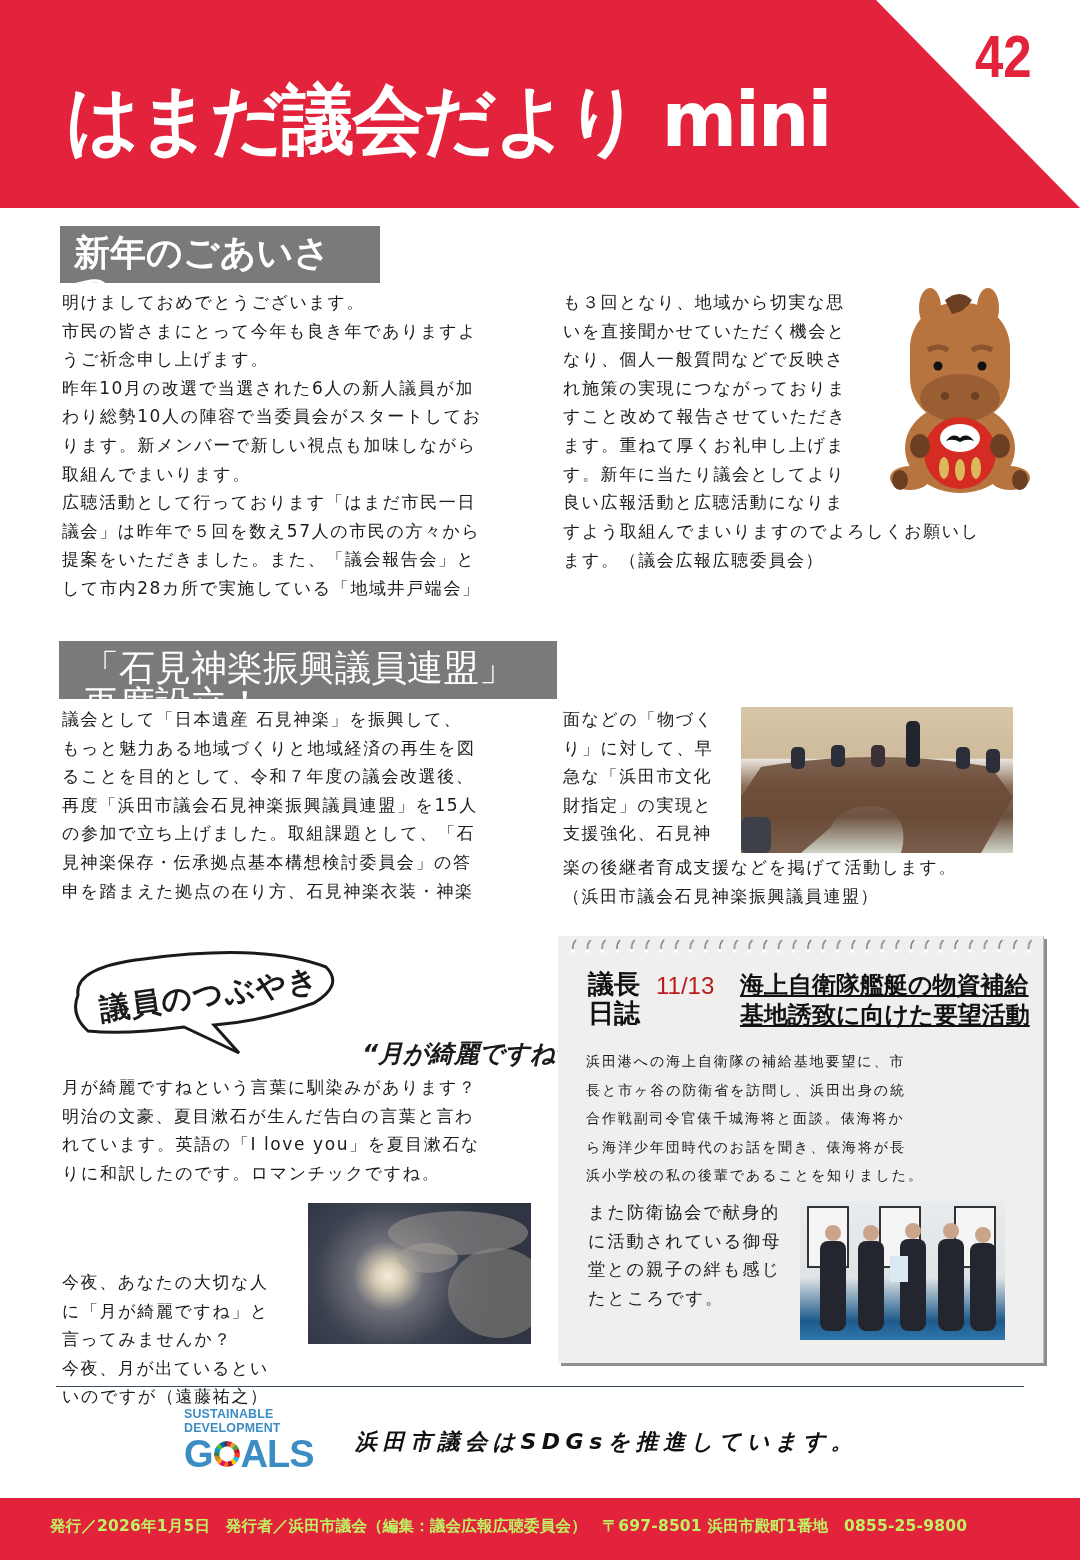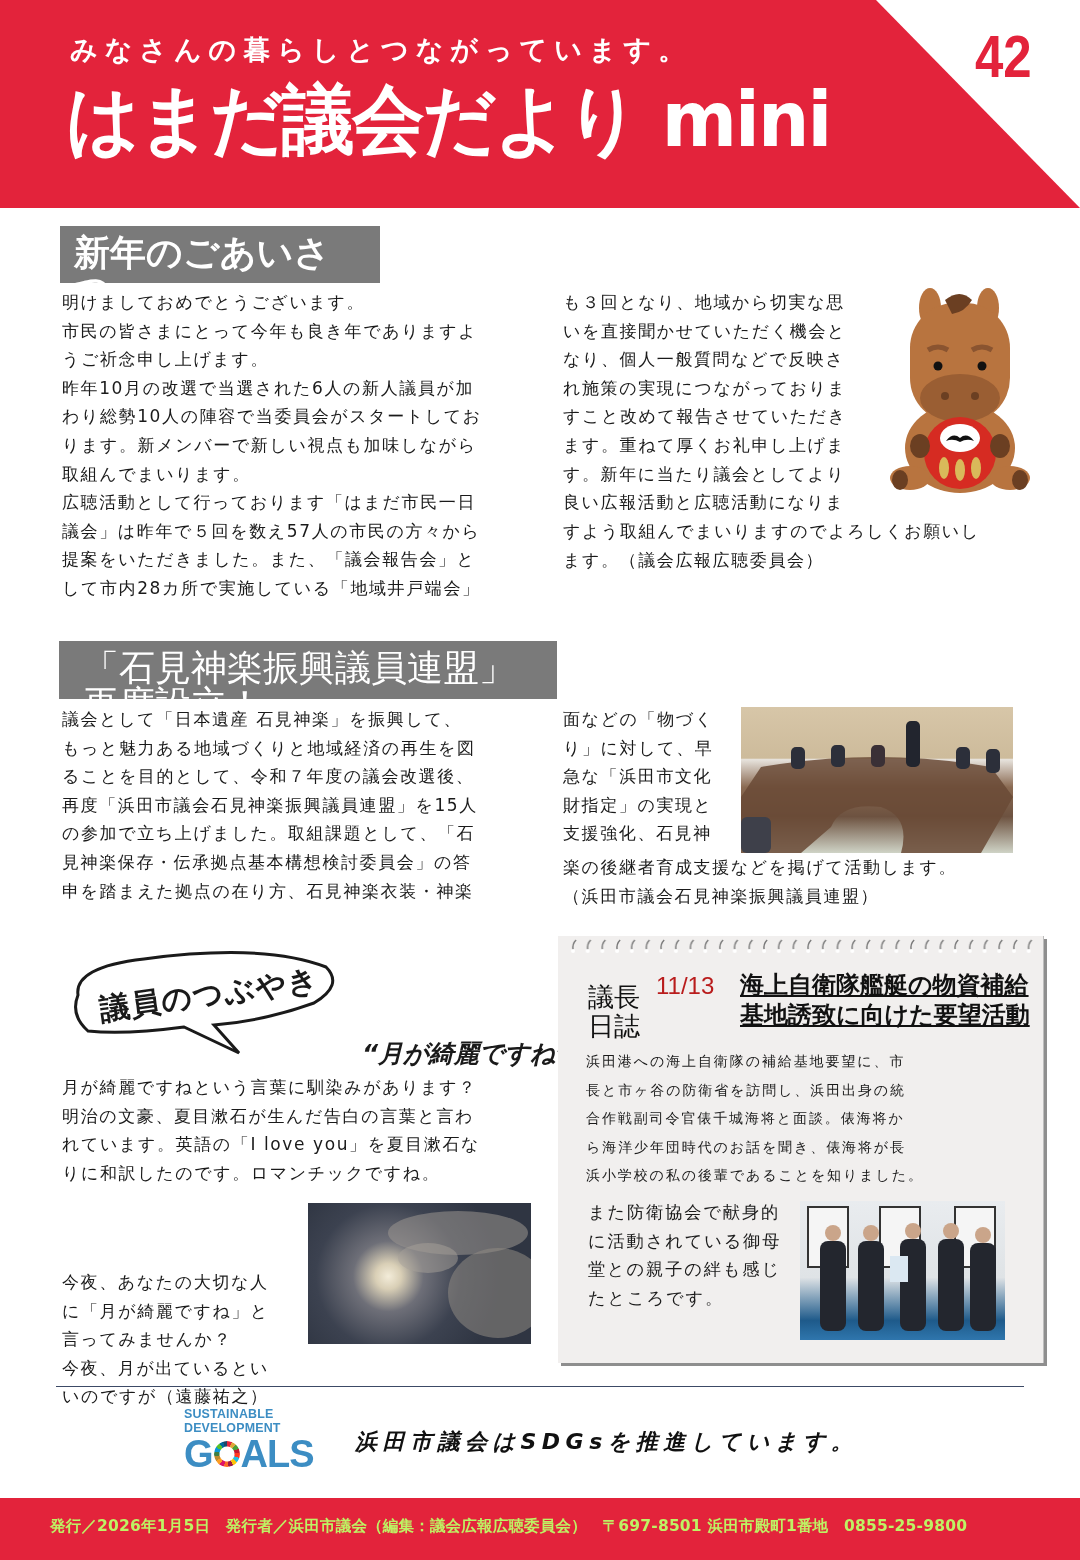--- a/index.html
+++ b/index.html
@@ -33,21 +33,21 @@
   .moon { left: 308px; top: 1203px; width: 223px; height: 141px; background: radial-gradient(circle at 36% 52%, #f3ecd9 0%, #d9cfb6 8%, #6e6f78 22%, #3c4250 45%, #2f3542 70%); }
 
   
   .bubble { position: absolute; left: 64px; top: 945px; width: 280px; height: 115px; }
   .bubble-text { position: absolute; left: 100px; top: 990px; font-size: 30px; font-weight: bold; transform: rotate(-8deg); transform-origin: left; color: #1a1a1a; letter-spacing: 1px; }
   .quote { position: absolute; left: 322px; top: 1037px; font-size: 25px; font-weight: bold; font-style: italic; color: #1a1a1a; margin-left: 40px; }
 
   
   .diary { position: absolute; left: 558px; top: 936px; width: 486px; height: 427px; background: #f1efee; box-shadow: 3px 3px 0 #8e8e8e; border-right: 1px solid #bdbdbd; }
   .spiral { position: absolute; left: 568px; top: 938px; width: 470px; height: 16px; }
-  .diary-label { position: absolute; left: 588px; top: 970px; font-size: 26px; font-weight: normal; line-height: 29px; color: #111; margin-top: 13px; }
+  .diary-label { position: absolute; left: 588px; top: 970px; font-size: 26px; font-weight: bold; line-height: 29px; color: #111; }
   .diary-date { position: absolute; left: 656px; top: 972px; font-size: 24px; font-family: "Liberation Sans", sans-serif; color: #b91c1c; }
   .diary-title { position: absolute; left: 740px; top: 970px; font-size: 24px; line-height: 30px; text-decoration: underline; color: #111; white-space: pre; font-family: "Liberation Sans", sans-serif; font-weight: bold; }
   .officials { left: 800px; top: 1201px; width: 205px; height: 139px; background: linear-gradient(180deg, #e9ecef 0%, #dfe3e6 55%, #1e5a8a 86%, #2f76ad 100%); }
 
   
   .divider { position: absolute; left: 56px; top: 1386px; width: 968px; height: 1px; background: #3c4a66; }
 
   
   .sdg-logo { position: absolute; left: 184px; top: 1407px; width: 130px; height: 68px; }
   .sdg-line { font-family: "Liberation Sans", sans-serif; font-weight: bold; color: #3c8dc3; font-size: 13.5px; line-height: 14px; letter-spacing: 0.2px; transform: scaleX(0.92); transform-origin: left; }
@@ -59,21 +59,20 @@
   .footer { position: absolute; left: 0; top: 1498px; width: 1080px; height: 62px; background: #e3233b; }
   .footer-text { position: absolute; left: 50px; top: 18px; color: #bef264; font-size: 15.5px; font-weight: bold; white-space: pre; letter-spacing: 0.2px; }
 </style>
 </head>
 <body>
 
 <div class="header">
   <svg class="bg" width="1080" height="208">
     <polygon points="0,0 876,0 1080,208 0,208" fill="#e3233b"></polygon>
   </svg>
-  <div class="tagline">みなさんの暮らしとつながっています。</div>
   <div class="title">はまだ議会だより mini</div>
   <div class="issue-num">42</div>
 </div>
 
 <div class="sec-head sec1">新年のごあいさつ</div>
 <div class="body-text" style="left:62px; top:288px;">明けましておめでとうございます。
 市民の皆さまにとって今年も良き年でありますよ
 うご祈念申し上げます。
 昨年10月の改選で当選された6人の新人議員が加
 わり総勢10人の陣容で当委員会がスタートしてお

